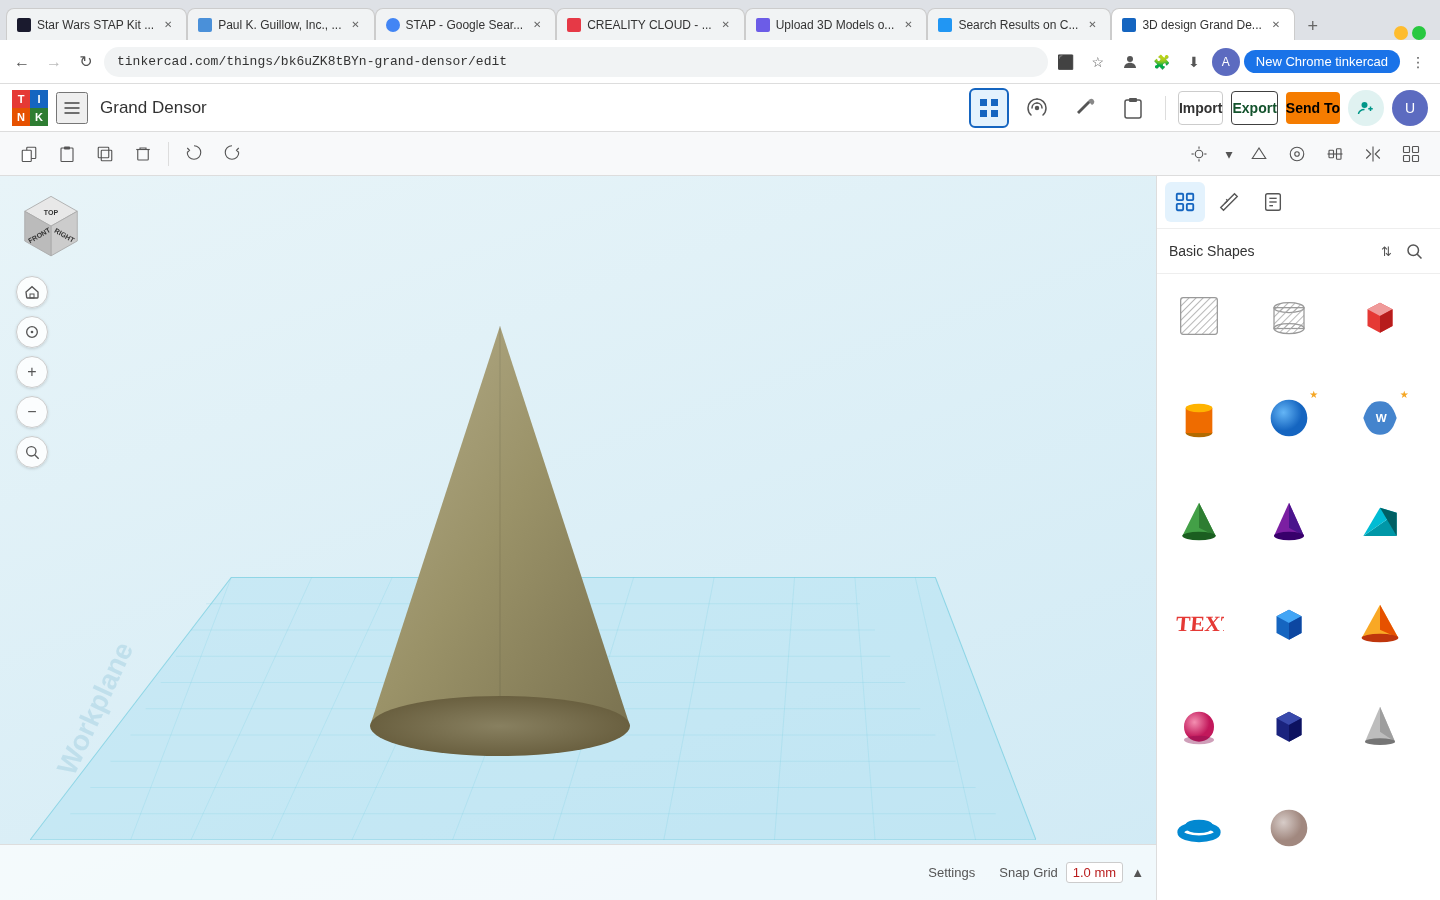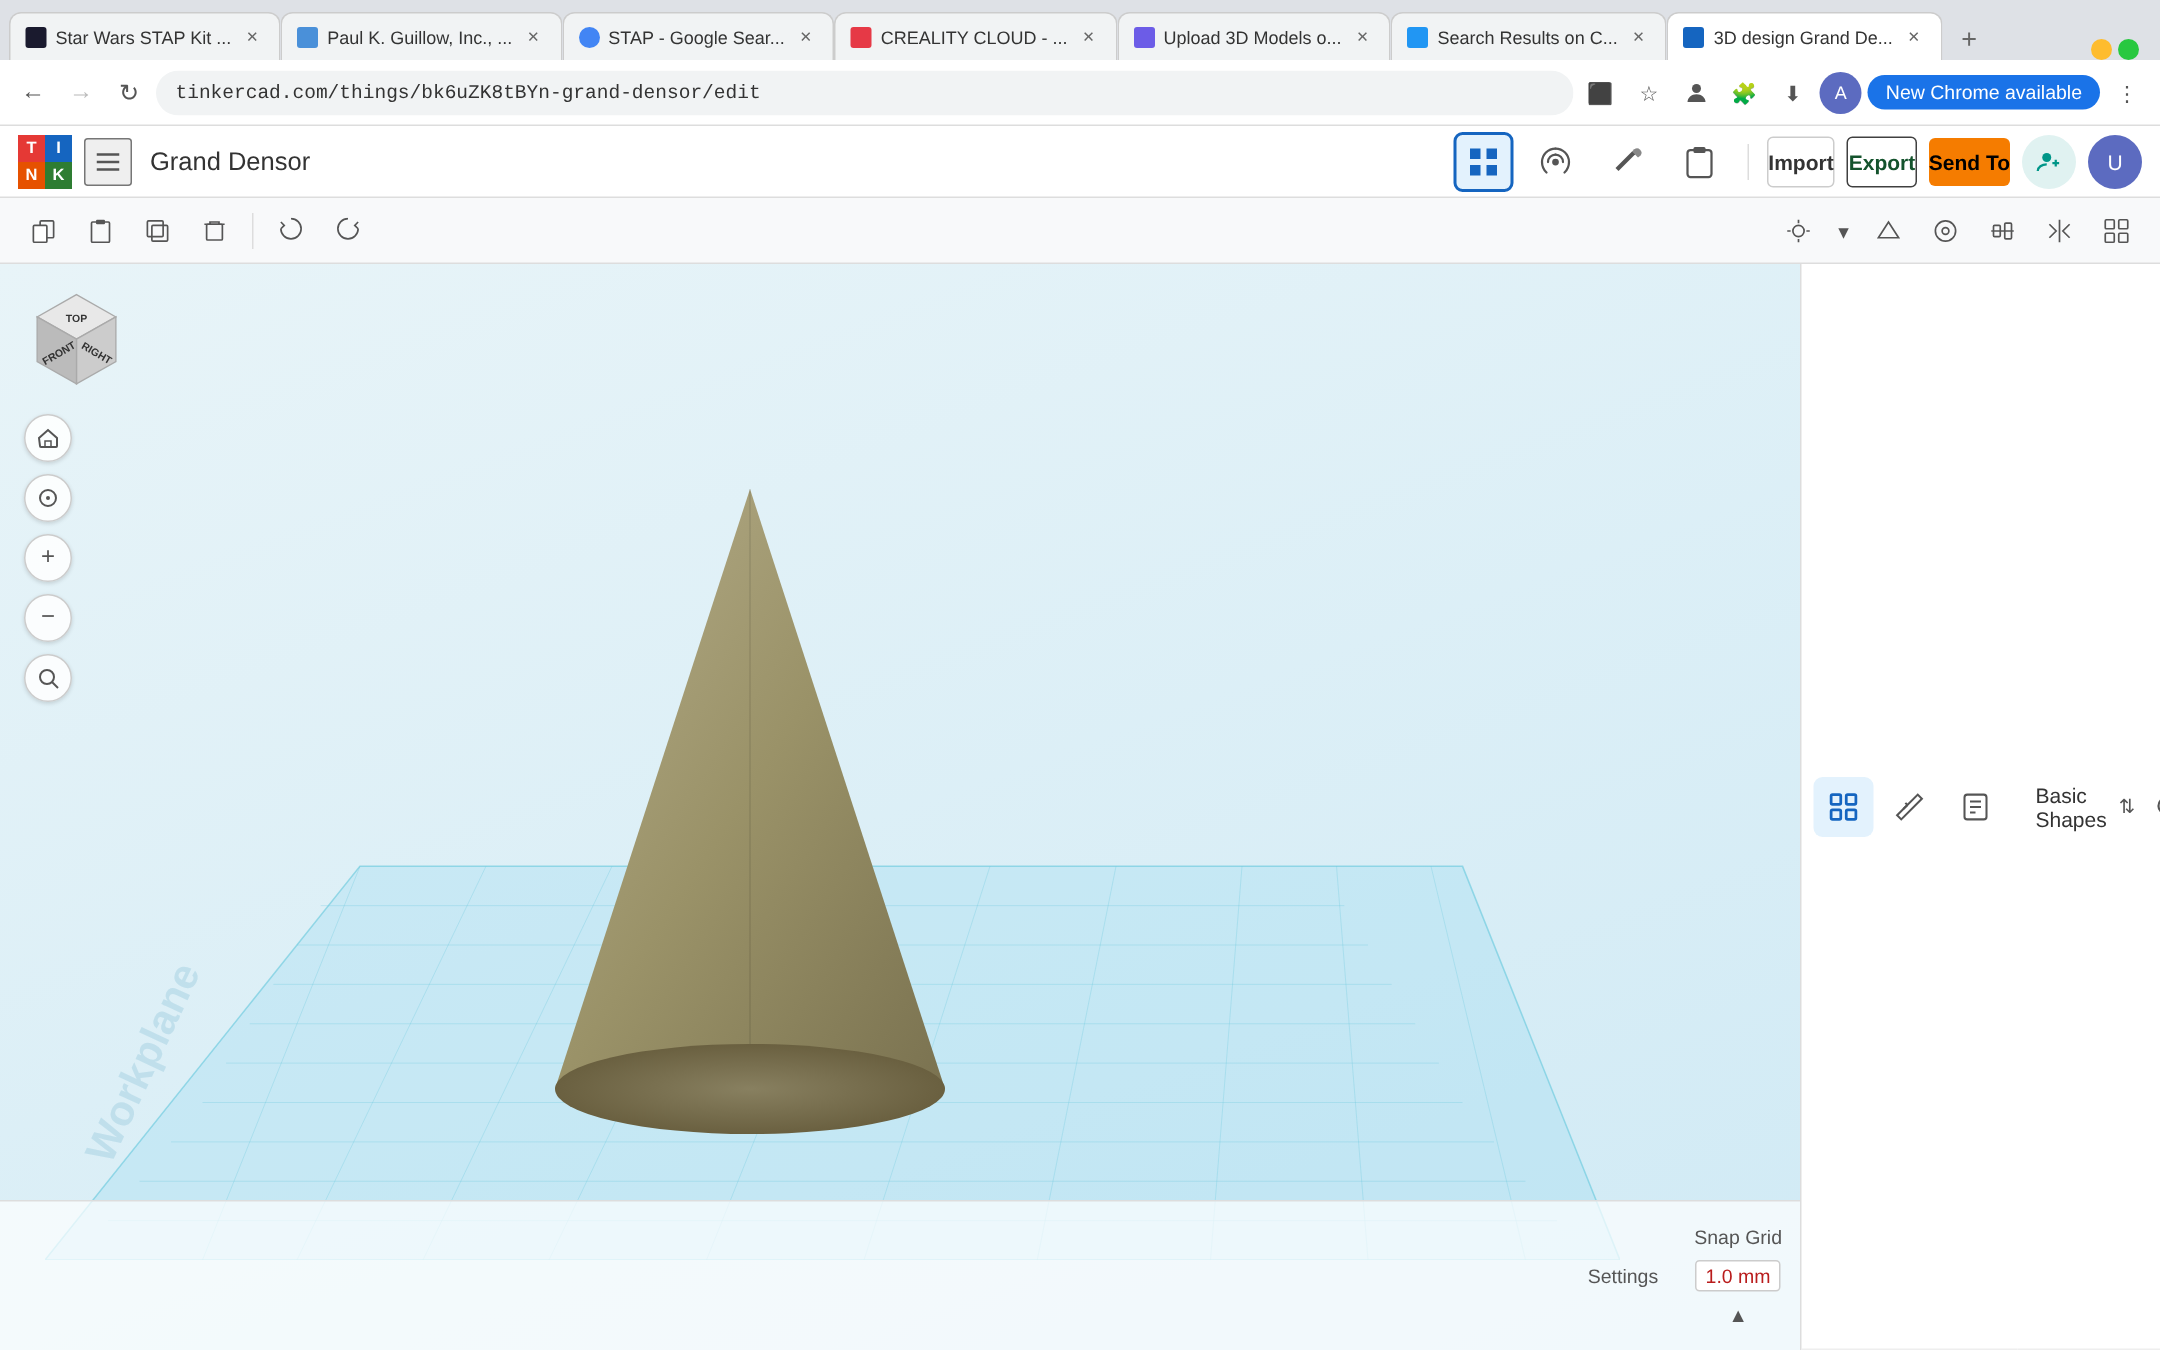--- a/index.html
+++ b/index.html
@@ -60,24 +60,24 @@
     .viewport { flex: 1; position: relative; background: linear-gradient(160deg, #e8f4f8 0%, #d0eaf5 100%); overflow: hidden; }
     .view-cube { position: absolute; top: 16px; left: 16px; width: 70px; height: 70px; }
     .cube-svg { width: 70px; height: 70px; }
 
     .viewport-controls { position: absolute; left: 16px; top: 100px; display: flex; flex-direction: column; gap: 8px; }
     .vp-btn { width: 32px; height: 32px; border-radius: 50%; background: rgba(255,255,255,0.85); border: 1px solid #ccc; display: flex; align-items: center; justify-content: center; cursor: pointer; font-size: 16px; color: #555; box-shadow: 0 1px 3px rgba(0,0,0,0.15); }
 
     
     .viewport-bottom { position: absolute; bottom: 0; left: 0; right: 0; display: flex; align-items: center; justify-content: flex-end; padding: 16px 12px; background: rgba(255,255,255,0.7); border-top: 1px solid #ddd; gap: 12px; }
     .settings-btn { padding: 4px 12px; font-size: 13px; color: #555; cursor: pointer; background: transparent; border: none; }
-    .snap-grid { display: flex; align-items: center; gap: 8px; font-size: 13px; color: #555; flex-direction: column; }
-
-    
-    .right-panel { width: 240px; background: #fff; border-left: 1px solid #ddd; display: flex; overflow: hidden; }
+    .snap-grid { display: flex; align-items: center; gap: 8px; font-size: 13px; color: #555; }
+
+    
+    .right-panel { width: 284px; background: #fff; border-left: 1px solid #ddd; display: flex; flex-direction: column; overflow: hidden; }
     .panel-toolbar { display: flex; align-items: center; padding: 6px 8px; border-bottom: 1px solid #eee; gap: 4px; }
     .panel-tool-btn { width: 40px; height: 40px; border-radius: 6px; display: flex; align-items: center; justify-content: center; cursor: pointer; border: none; color: #555; }
     .panel-tool-btn.active { background: #e3f2fd; }
 
     .panel-section-header { display: flex; align-items: center; padding: 8px 12px; border-bottom: 1px solid #eee; gap: 8px; }
     .panel-section-title { flex: 1; font-size: 14px; font-weight: 500; color: #333; }
     .panel-dropdown { background: transparent; border: none; font-size: 13px; color: #555; cursor: pointer; }
     .panel-search-btn { width: 28px; height: 28px; border-radius: 50%; display: flex; align-items: center; justify-content: center; cursor: pointer; color: #555; border: none; background: transparent; }
 
     .shapes-grid { display: grid; grid-template-columns: repeat(3, 1fr); gap: 4px; padding: 8px; overflow-y: auto; flex: 1; }
@@ -152,21 +152,21 @@
       <button class="nav-icon-btn">☆</button>
       <button class="nav-icon-btn">
         <svg viewBox="0 0 24 24" width="18" height="18">
             <circle cx="12" cy="8" r="4" fill="#555"></circle>
             <path d="M4 20c0-4 3.6-7 8-7s8 3 8 7" fill="#555"></path>
           </svg>
       </button>
       <button class="nav-icon-btn">🧩</button>
       <button class="nav-icon-btn">⬇</button>
       <div style="width:28px;height:28px;border-radius:50%;background:#5c6bc0;display:flex;align-items:center;justify-content:center;color:white;font-size:12px;cursor:pointer;">A</div>
-      <div class="chrome-available">New Chrome available</div>
+      <div class="chrome-available">New Chrome tinkercad</div>
       <button class="nav-icon-btn">⋮</button>
     </div>
   </div>
 </div>
 
 <div class="app">
 
   <div class="app-header">
     <div class="tinkercad-logo">
       <div class="logo-box">

